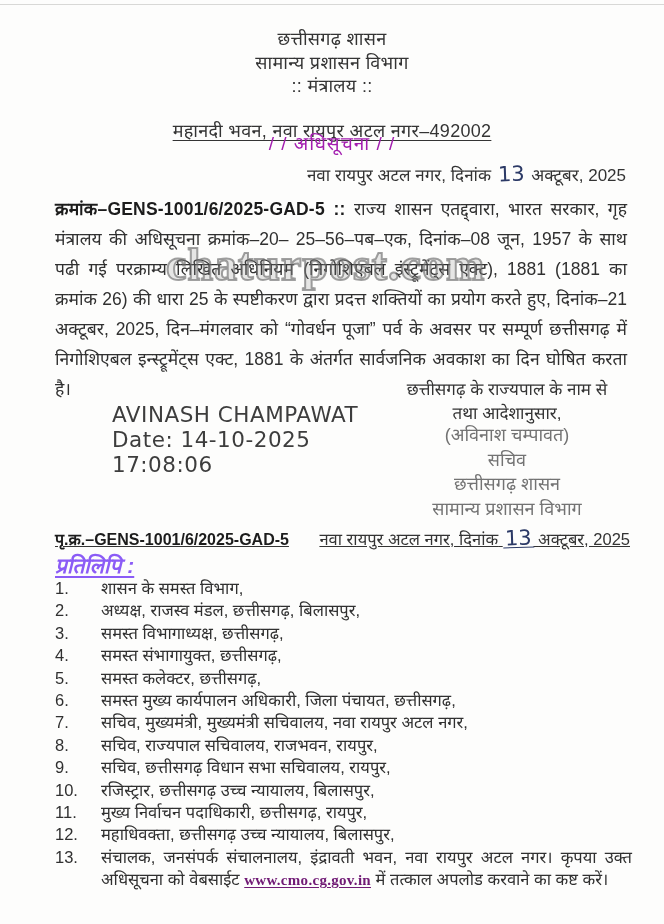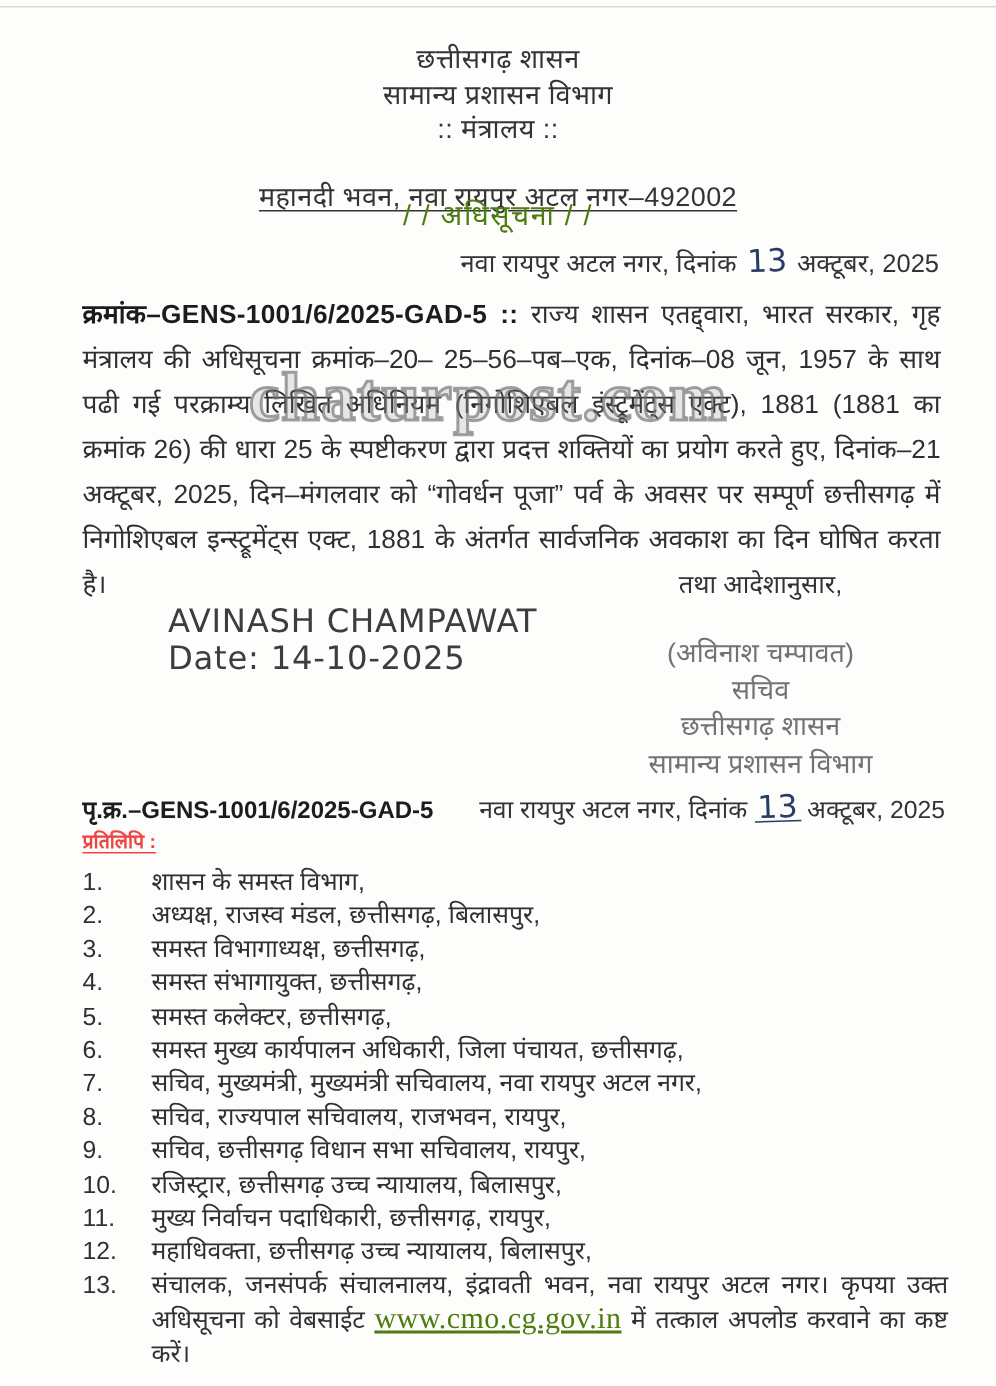--- a/index.html
+++ b/index.html
@@ -18,21 +18,21 @@
   }
   
   .header {
     position: absolute; top: 28px; left: 0; width: 664px;
     text-align: center; font-size: 18px; line-height: 23.5px; color: #343434;
     letter-spacing: .3px;
   }
   .header .address { text-decoration: underline; text-underline-offset: 3px; margin-top: 21px; }
   .notif-title {
     position: absolute; top: 130px; left: 0; width: 664px;
-    text-align: center; font-size: 19px; color: #4d7c0f; letter-spacing: 1px;
+    text-align: center; font-size: 19px; color: #a21caf; letter-spacing: 1px;
   }
   
   .dateline1 {
     position: absolute; top: 163px; right: 38px;
     font-size: 17px; color: #333; white-space: nowrap;
   }
   .hand {
     display: inline-block;
     font-family: "DejaVu Sans", sans-serif;
     font-size: 21px; color: #2c3a66;
@@ -68,42 +68,42 @@
     letter-spacing: .5px;
   }
   .officer {
     position: absolute; top: 423px; left: 386px; width: 242px;
     text-align: center; font-size: 18px; line-height: 24.5px; color: #737373;
   }
   
   .endorse-row {
     position: absolute; top: 527px; left: 55px; width: 575px;
     display: flex; justify-content: space-between; align-items: baseline;
-    font-size: 16.5px; color: #333; white-space: nowrap;
+    font-size: 16.5px; color: #333; white-space: nowrap; text-decoration: underline;
   }
   .endorse-row .ref { font-weight: bold; color: #1c1c1c; font-size: 16px; }
   .copy-label {
     position: absolute; top: 551px; left: 55px;
-    font-size: 13px; font-weight: bold; color: #ef4444;
+    font-size: 21px; font-style: italic; font-weight: bold; color: #8b5cf6;
     text-decoration: underline; text-underline-offset: 3px;
   }
   
   .copy-list {
     position: absolute; top: 577px; left: 55px; width: 577px;
     font-size: 16.5px; line-height: 22.4px; color: #303030;
   }
   .copy-row { display: flex; align-items: flex-start; }
   .copy-row .num { width: 46px; flex: 0 0 46px; }
   .copy-row .txt { flex: 1; }
   .copy-row .txt.justify { text-align: justify; }
   .weblink {
-    font-weight: normal; color: #4d7c0f;
+    font-weight: bold; color: #701a75;
     text-decoration: underline; text-underline-offset: 2px;
     font-family: "Liberation Serif", "DejaVu Serif", serif;
-    font-size: 20px; letter-spacing: .3px;
+    font-size: 15px; letter-spacing: .3px;
   }
 </style>
 </head>
 <body>
 
 <div class="scan-top-line"></div>
 
 <div class="header">
   <div>छत्तीसगढ़ शासन</div>
   <div>सामान्य प्रशासन विभाग</div>
@@ -119,26 +119,28 @@
 </div>
 
 <div class="watermark">chaturpost.com</div>
 
 <div class="para">
   <span class="ref">क्रमांक–GENS-1001/6/2025-GAD-5 ::</span>
   <span>राज्य शासन एतद्द्वारा, भारत सरकार, गृह मंत्रालय की अधिसूचना क्रमांक–20– 25–56–पब–एक, दिनांक–08 जून, 1957 के साथ पढी गई परक्राम्य लिखित अधिनियम (निगोशिएबल इंस्ट्रूमेंट्स एक्ट), 1881 (1881 का क्रमांक 26) की धारा 25 के स्पष्टीकरण द्वारा प्रदत्त शक्तियों का प्रयोग करते हुए, दिनांक–21 अक्टूबर, 2025, दिन–मंगलवार को “गोवर्धन पूजा” पर्व के अवसर पर सम्पूर्ण छत्तीसगढ़ में निगोशिएबल इन्स्ट्रूमेंट्स एक्ट, 1881 के अंतर्गत सार्वजनिक अवकाश का दिन घोषित करता है।</span>
 </div>
 
 <div class="by-order">
+  <div>छत्तीसगढ़ के राज्यपाल के नाम से</div>
   <div>तथा आदेशानुसार,</div>
 </div>
 
 <div class="digital-sig">
   <div>AVINASH CHAMPAWAT</div>
   <div>Date: 14-10-2025</div>
+  <div>17:08:06</div>
 </div>
 
 <div class="officer">
   <div>(अविनाश चम्पावत)</div>
   <div>सचिव</div>
   <div>छत्तीसगढ़ शासन</div>
   <div>सामान्य प्रशासन विभाग</div>
 </div>
 
 <div class="endorse-row">

